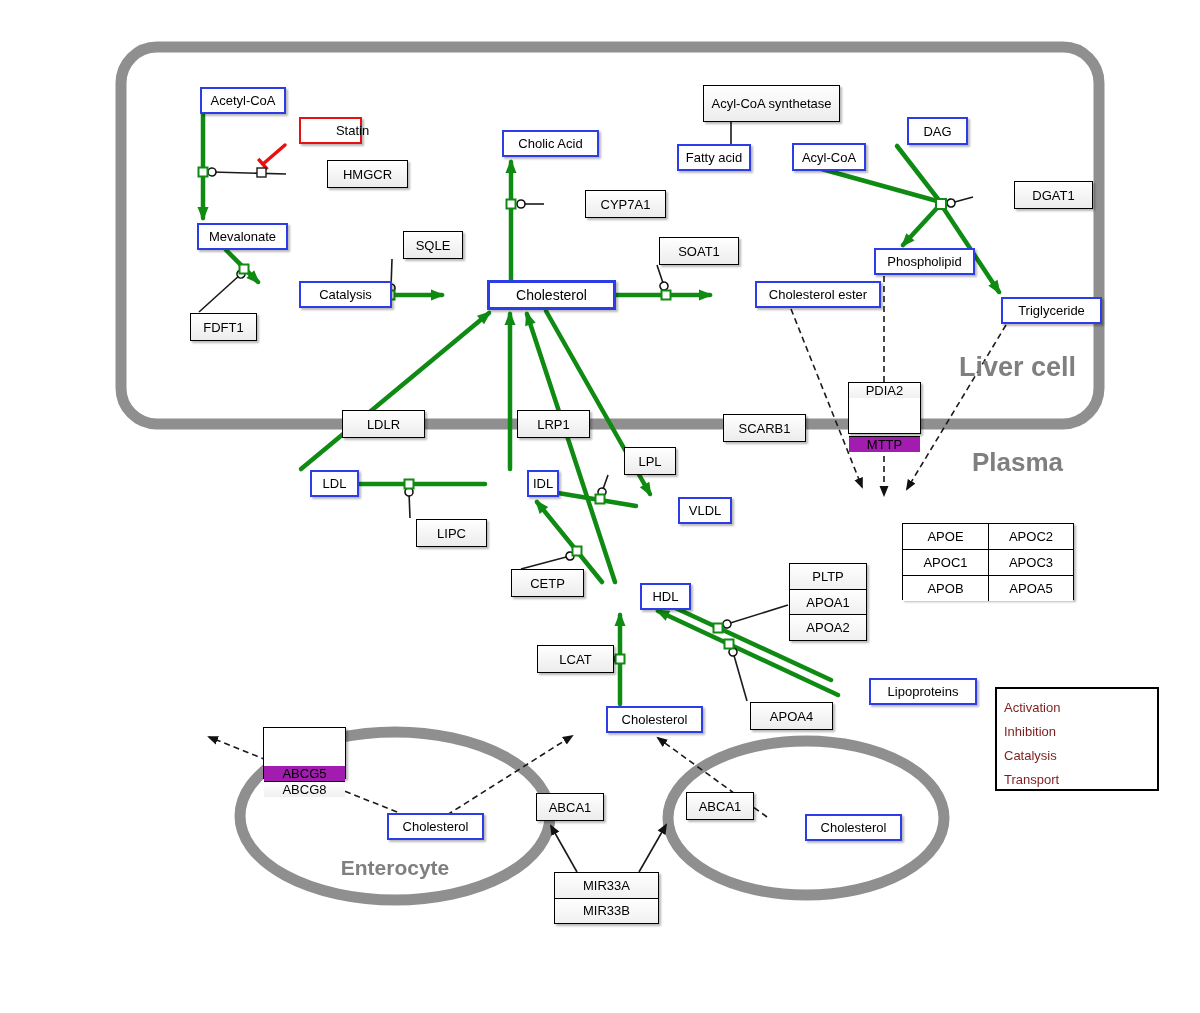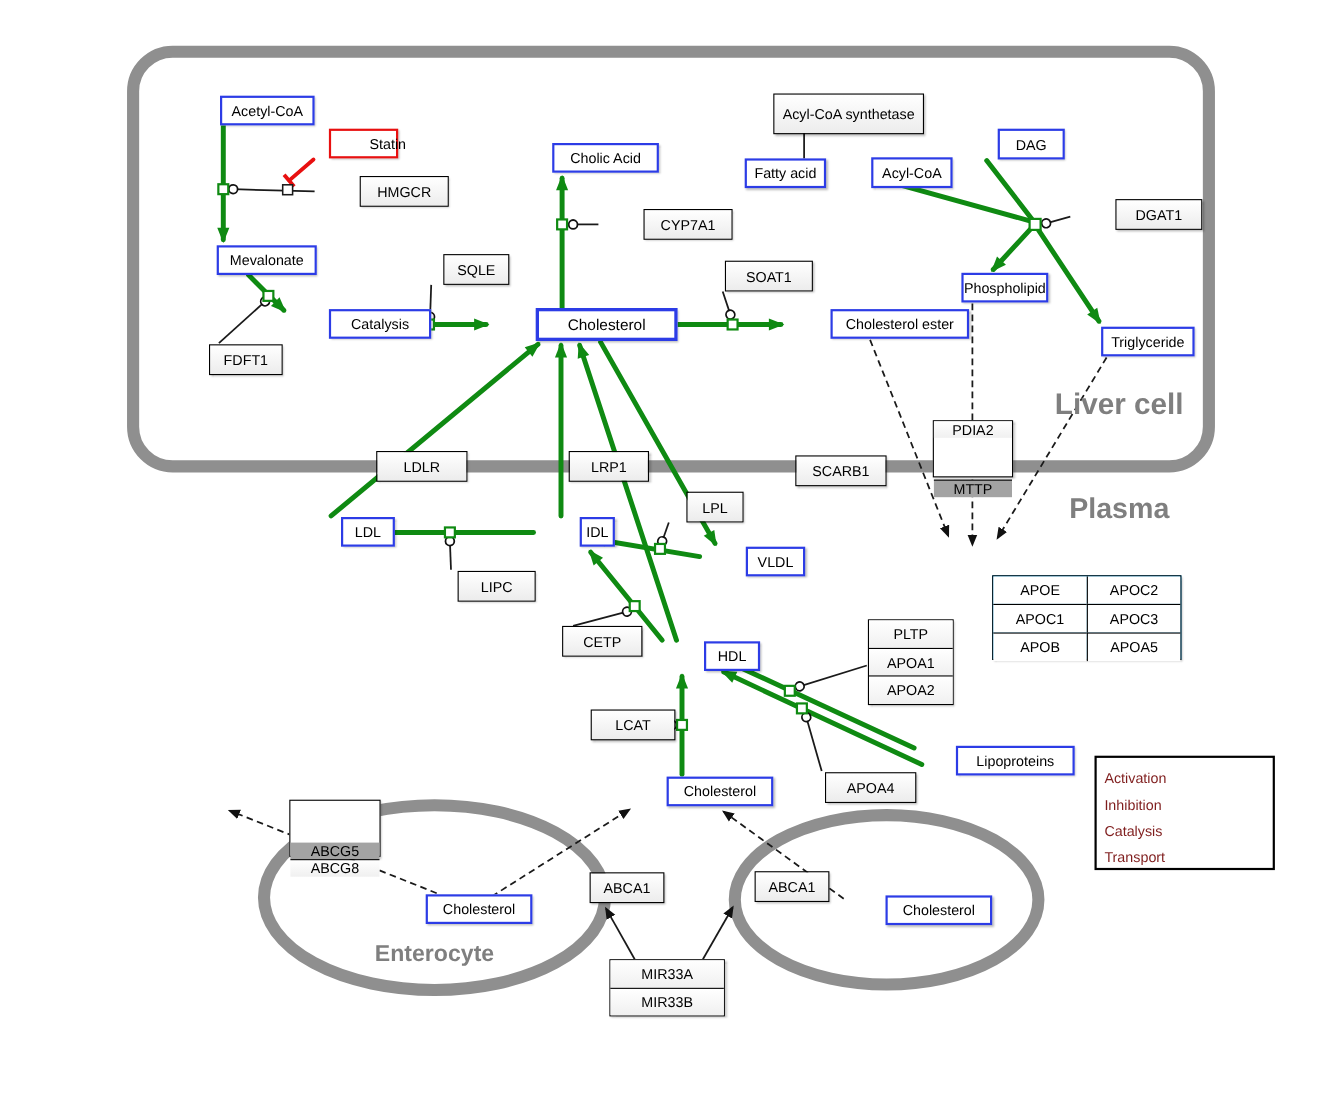--- a/index.html
+++ b/index.html
@@ -27,21 +27,21 @@
   .met{border:2px solid var(--metabolite-border);}
   .met-big{border-width:3px;font-size:14px;}
   .drug{border:2.5px solid var(--inhibition);padding-left:44px;}
   .enz{border:1px solid #000;background:linear-gradient(#ffffff,#ececec);}
   .wrap{white-space:normal;line-height:15px;padding:2px;}
   .stack{position:absolute;box-sizing:border-box;border:1px solid #000;display:flex;flex-direction:column;
          background:#fff;box-shadow:1.5px 1.5px 2px rgba(0,0,0,.28);}
   .stack .cell{flex:1;display:flex;align-items:center;justify-content:center;font-size:13px;
          background:linear-gradient(#ffffff,#f0f0f0);}
   .stack .cell + .cell{border-top:1px solid #000;}
-  .cell.shaded{background:#a3a3a3;margin-top:38px;}
+  .cell.shaded{background:#a21caf;margin-top:38px;}
   .apo-table{position:absolute;box-sizing:border-box;border:1px solid #000;display:grid;
          grid-template-columns:1fr 1fr;background:#0ea5e9;box-shadow:1.5px 1.5px 2px rgba(0,0,0,.28);}
   .apo-table .tcell{display:flex;align-items:center;justify-content:center;font-size:13px;
          border-top:1px solid #000;border-left:1px solid #000;height:25px;background:#fff;}
   .apo-table .tcell:nth-child(-n+2){border-top:none;}
   .apo-table .tcell:nth-child(odd){border-left:none;}
   .comp-label{position:absolute;color:var(--compartment-label);font-weight:bold;text-align:center;}
   .legend-frame{position:absolute;left:995px;top:687px;width:164px;height:104px;
          border:2px solid #000;box-sizing:border-box;background:#fff;}
   .legend-label{position:absolute;font-size:13px;color:#7f1d1d;width:72px;height:18px;
@@ -142,22 +142,22 @@
 
   <div class="node met" style="left:160px;top:87px;width:86px;height:27px">Acetyl-CoA</div>
   <div class="node met" style="left:157px;top:223px;width:91px;height:27px">Mevalonate</div>
   <div class="node met" style="left:259px;top:281px;width:93px;height:27px">Catalysis</div>
   <div class="node met" style="left:462px;top:130px;width:97px;height:27px">Cholic Acid</div>
   <div class="node met met-big" style="left:447px;top:280px;width:129px;height:30px">Cholesterol</div>
   <div class="node met" style="left:715px;top:281px;width:126px;height:27px">Cholesterol ester</div>
   <div class="node met" style="left:637px;top:144px;width:74px;height:27px">Fatty acid</div>
   <div class="node met" style="left:752px;top:143px;width:74px;height:28px">Acyl-CoA</div>
   <div class="node met" style="left:867px;top:117px;width:61px;height:28px">DAG</div>
-  <div class="node met" style="left:834px;top:248px;width:79px;height:27px">Phospholipid</div>
-  <div class="node met" style="left:961px;top:297px;width:85px;height:27px">Triglyceride</div>
+  <div class="node met" style="left:834px;top:248px;width:101px;height:27px">Phospholipid</div>
+  <div class="node met" style="left:961px;top:297px;width:101px;height:27px">Triglyceride</div>
   <div class="node met" style="left:270px;top:470px;width:49px;height:27px">LDL</div>
   <div class="node met" style="left:487px;top:470px;width:32px;height:27px">IDL</div>
   <div class="node met" style="left:638px;top:497px;width:54px;height:27px">VLDL</div>
   <div class="node met" style="left:600px;top:583px;width:51px;height:27px">HDL</div>
   <div class="node met" style="left:566px;top:706px;width:97px;height:27px">Cholesterol</div>
   <div class="node met" style="left:829px;top:678px;width:108px;height:27px">Lipoproteins</div>
   <div class="node met" style="left:347px;top:813px;width:97px;height:27px">Cholesterol</div>
   <div class="node met" style="left:765px;top:814px;width:97px;height:27px">Cholesterol</div>
 
   <div class="node drug" style="left:259px;top:117px;width:63px;height:27px">Statin</div>

